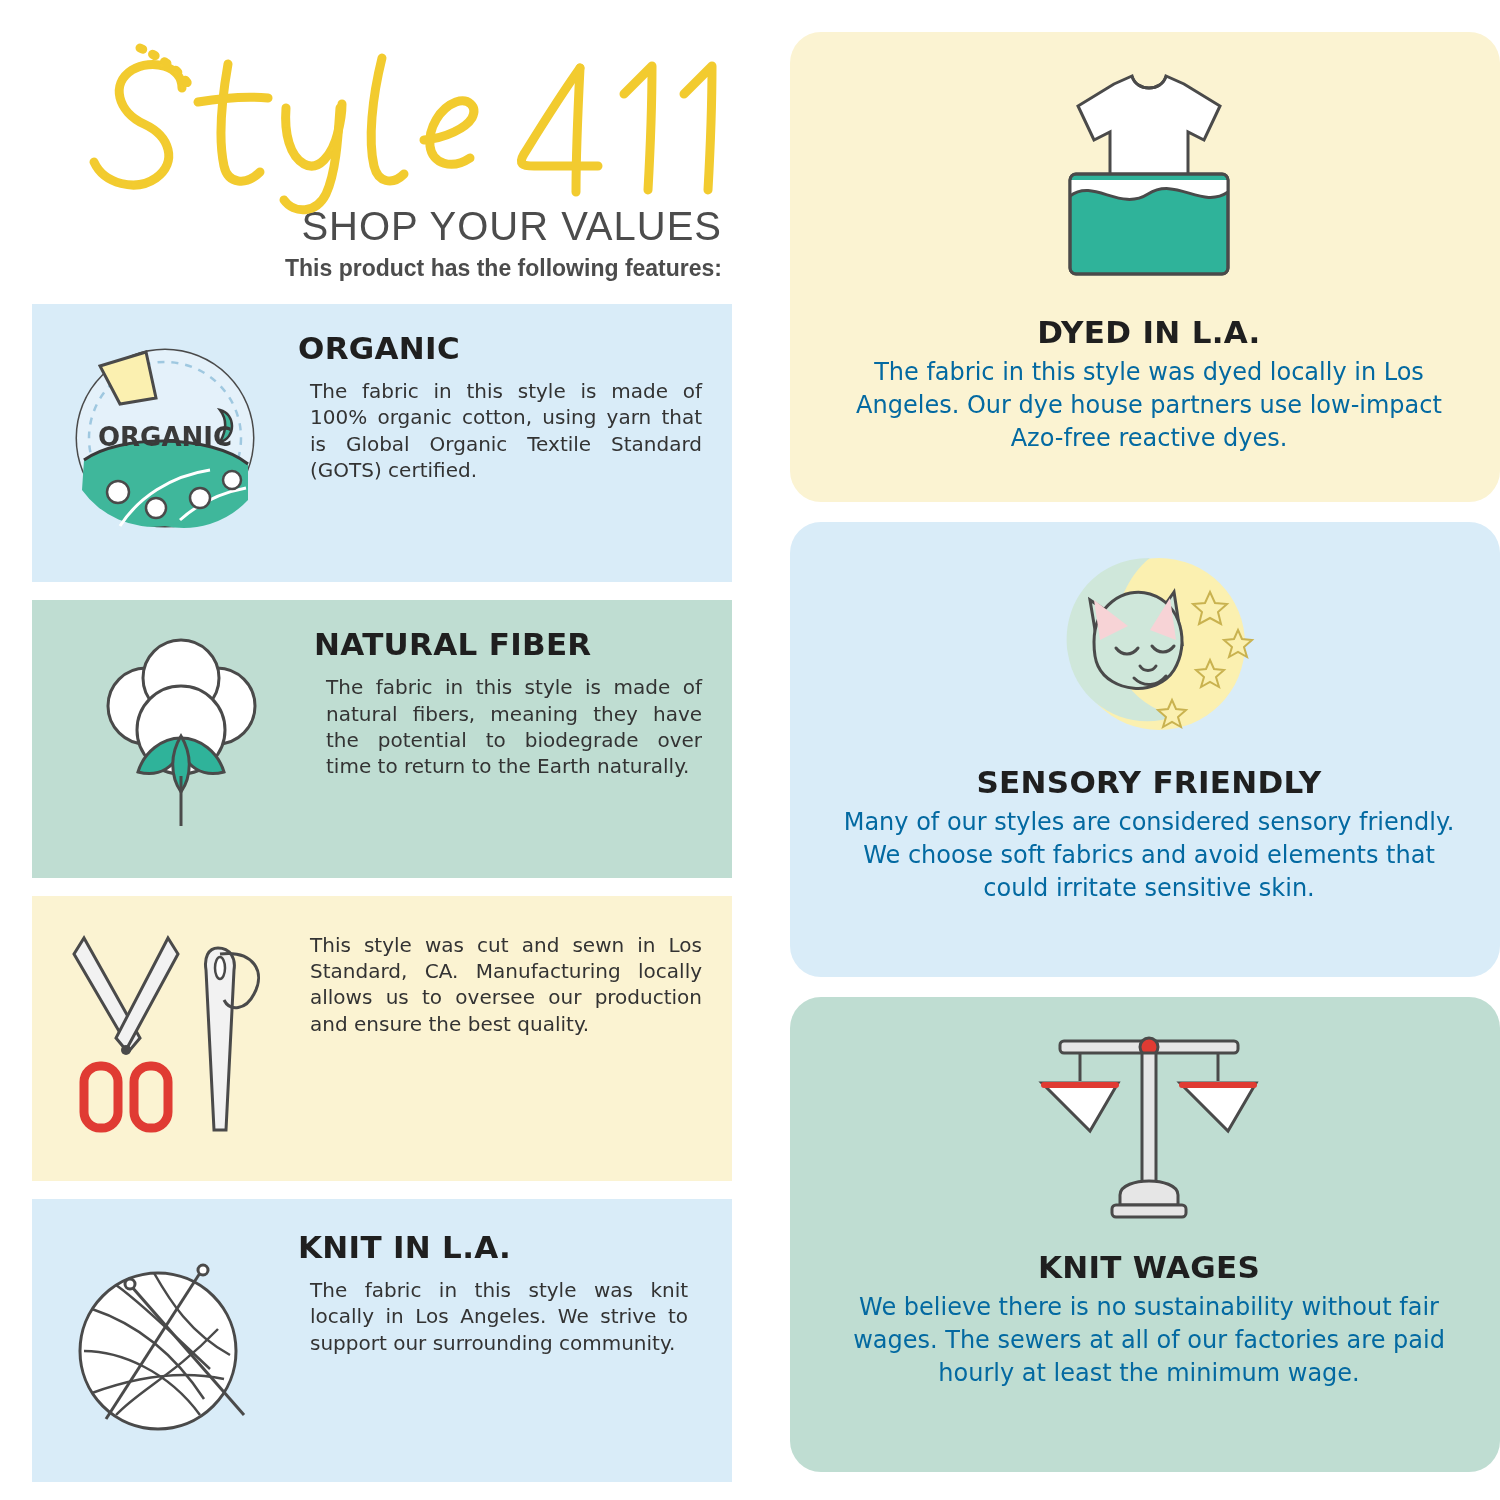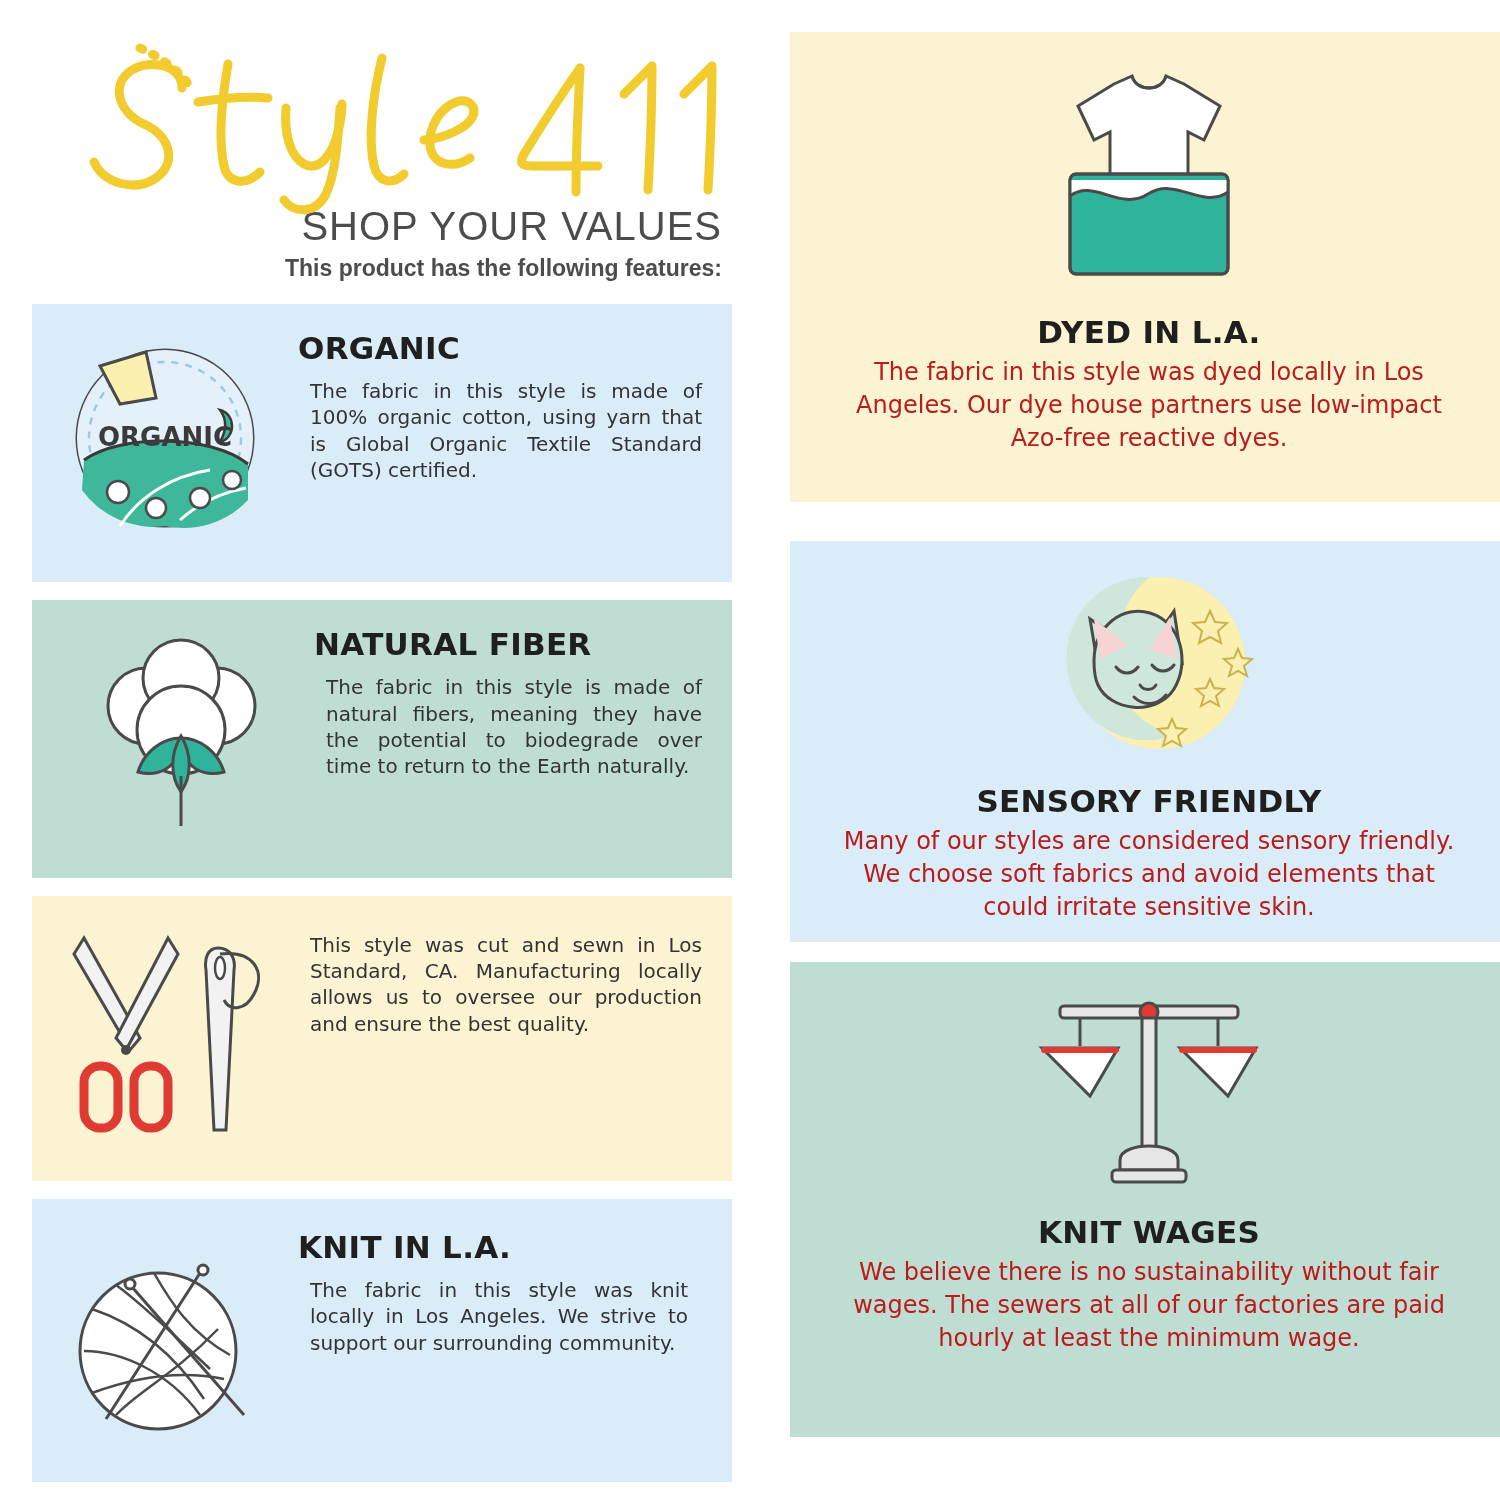--- a/index.html
+++ b/index.html
@@ -112,43 +112,44 @@
   .icon-organic { width: 266px; }
   .icon-natural { width: 266px; }
   .icon-cut { width: 266px; }
   .icon-knit { width: 266px; }
 
   
   .rcard {
     box-sizing: border-box;
     text-align: center;
     padding: 22px 32px 28px 40px;
+    border-radius: 31px;
   }
   .rcard .ricon {
     display: flex;
     justify-content: center;
     align-items: center;
   }
   .rcard h3 {
     margin: 10px 0 6px 0;
     font-size: 31px;
     font-weight: bold;
     color: #1f1f1f;
     letter-spacing: 0.3px;
     font-family: "DejaVu Sans", sans-serif;
   }
   .rcard p {
     margin: 0 auto;
     font-size: 24px;
     line-height: 1.38;
-    color: #b91c1c;
+    color: #0369a1;
     font-family: "DejaVu Sans", sans-serif;
   }
   .rcard-dyed { height: 470px; }
-  .rcard-sensory { height: 401px; margin-top: 19px; }
+  .rcard-sensory { height: 455px; }
   .rcard-fair { height: 475px; }
 </style>
 </head>
 <body>
 
 <div class="page">
 
   <div class="col-left">
 
     <div class="header">

